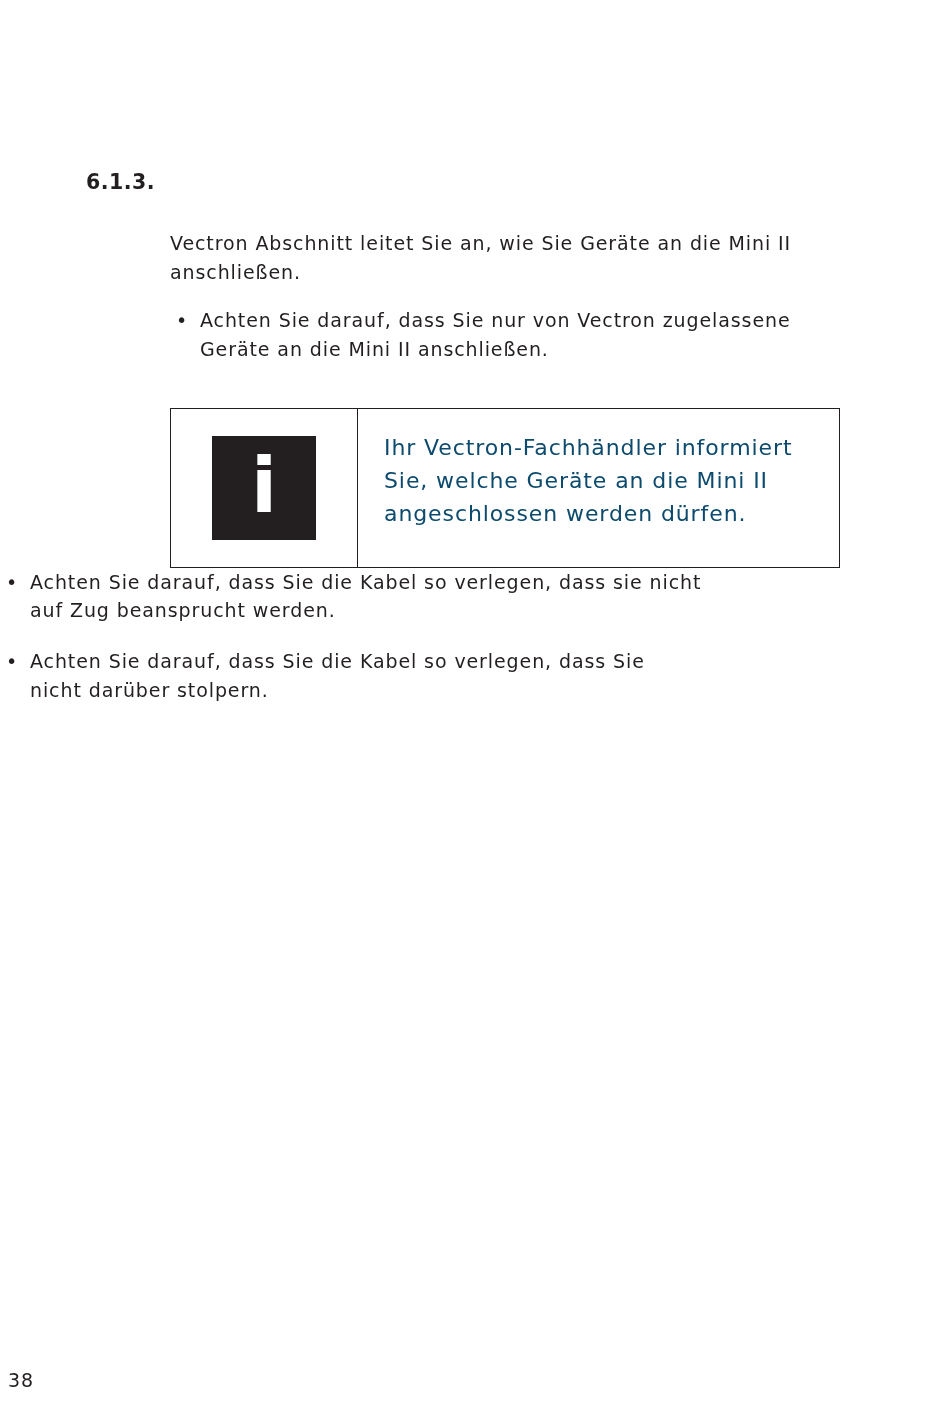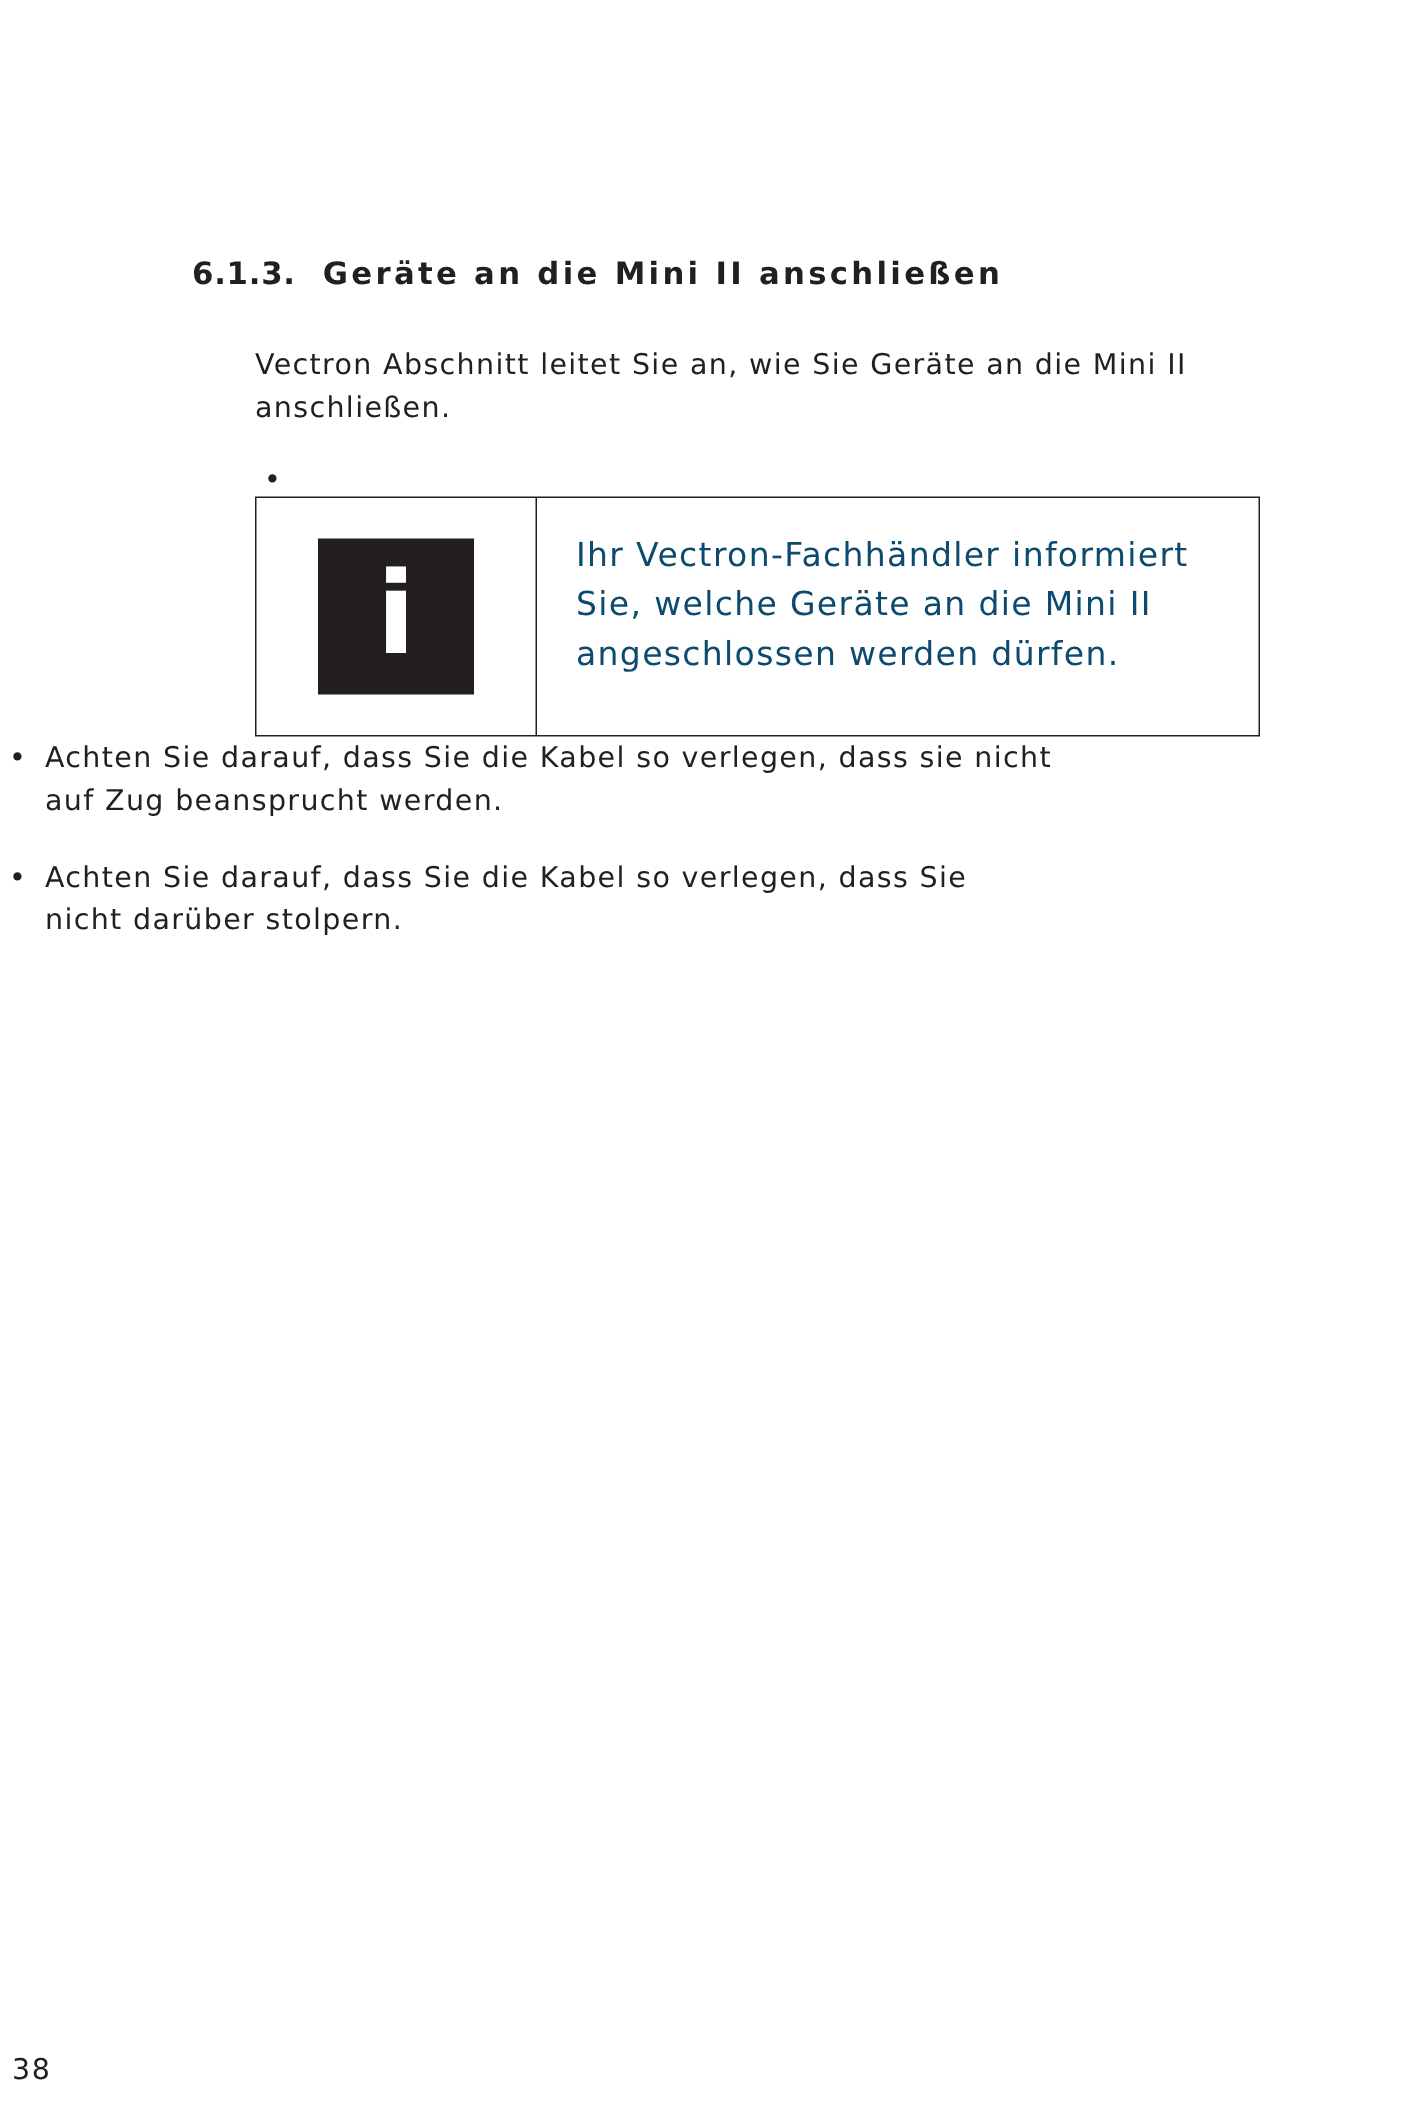--- a/index.html
+++ b/index.html
@@ -54,21 +54,20 @@
   }
 
   .section-heading {
     display: flex;
     align-items: baseline;
     padding-left: 86px;
     font-size: 20.5px;
     font-weight: 700;
     letter-spacing: 2.2px;
     color: #231f20;
-    margin-left: 42px;
   }
   .section-number {
     letter-spacing: 0.5px;
     margin-right: 18px;
   }
 
   .body-block {
     margin-top: 35px;
     padding-left: 170px;
     padding-right: 110px;
@@ -177,29 +176,29 @@
 </head>
 <body>
 
 <div class="page">
 
 
   <div class="content">
 
     <div class="section-heading">
       <span class="section-number">6.1.3.</span>
-      <span>Geräte an die Mini II anschließen</span>
     </div>
 
     <div class="body-block">
       <p class="para">Vectron Abschnitt leitet Sie an, wie Sie Geräte an die Mini II anschließen.</p>
 
       <ul class="bullets bullets-after-para">
         <li>
           <span class="dot">•</span>
+          <span>Achten Sie darauf, dass Sie nur von Vectron zugelassene Geräte an die Mini II anschließen.</span>
         </li>
       </ul>
     </div>
 
     <div class="note-box">
       <div class="note-icon-cell">
         <div class="info-icon">i</div>
       </div>
       <div class="note-text-cell">
         <div class="note-text">Ihr Vectron-Fachhändler informiert Sie, welche Geräte an die Mini II angeschlossen werden dürfen.</div>

